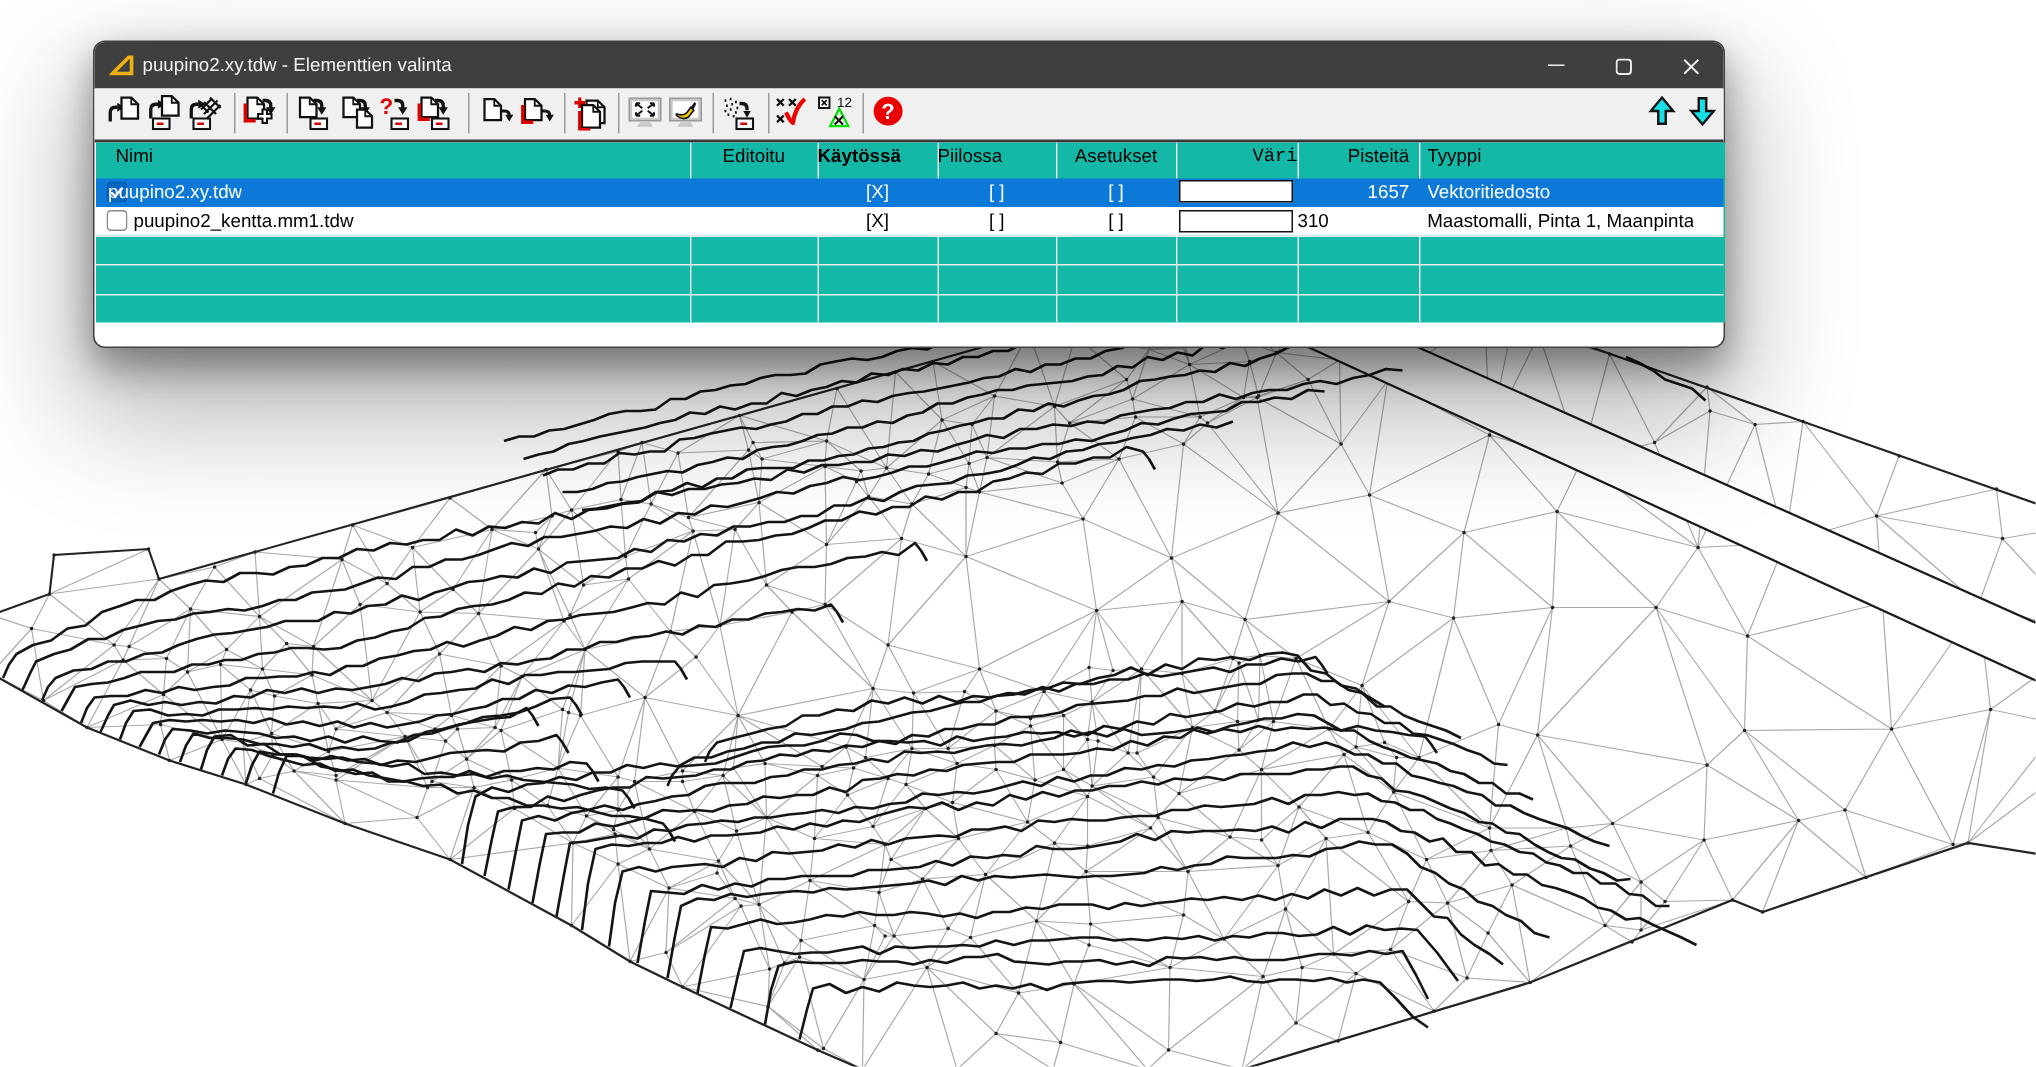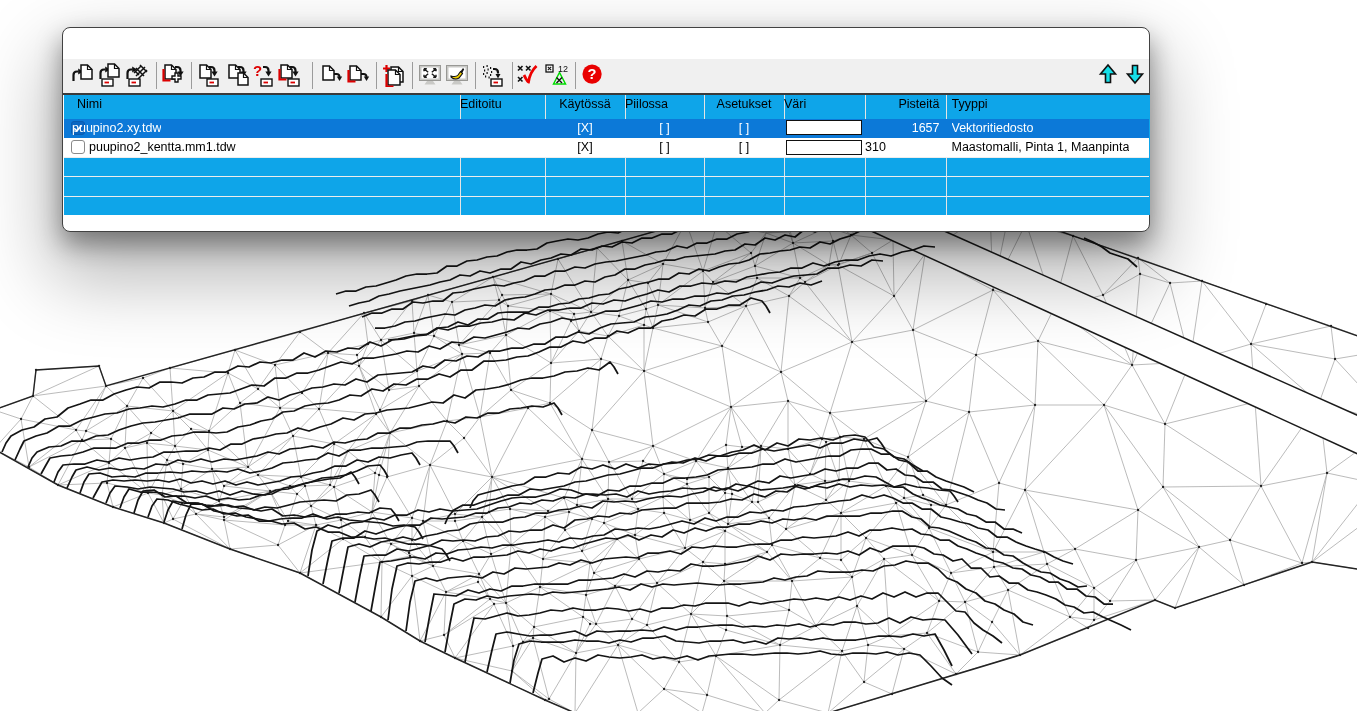--- a/index.html
+++ b/index.html
@@ -43,20 +43,33 @@
 <path d="M406 631L410 602L415 581L426 578L437 581L448 578L459 577L470 576L482 578L493 572L504 574L515 568L526 569L537 568L548 567L559 563L570 565L581 560L592 563L604 559L615 558L626 557L637 558L648 553L659 553L670 551L681 554L692 547L703 548L714 546L726 547L737 547L748 545L759 544L770 544L781 540L792 540L803 537L814 538L825 537L836 536L848 532L859 536L870 530L881 530L892 528L903 530L912 529L921 534L930 535L940 540L949 540L958 546L967 549L976 553L985 556L994 561L1003 563L1013 568L1022 569L1031 575L1040 577L1049 582L1058 582L1067 589L1077 589L1086 596L1095 597L1104 604L1113 604" stroke="#151515" stroke-width="1.75" fill="none" stroke-linejoin="round"></path>
 <path d="M425 642L430 614L434 594L445 595L456 596L468 590L479 593L490 589L501 591L512 586L523 586L535 584L546 584L557 584L568 584L579 580L591 580L602 579L613 578L624 574L635 577L647 571L658 572L669 570L680 571L691 564L702 566L714 566L725 565L736 563L747 561L758 556L770 560L781 554L792 555L803 554L814 554L826 553L837 554L848 551L859 555L870 548L881 552L893 546L904 546L915 546L924 548L934 554L943 555L953 561L962 559L971 568L981 568L990 577L999 576L1009 583L1018 583L1028 590L1037 592L1046 595L1056 599L1065 605L1074 607L1084 613L1093 612L1103 617L1112 621L1121 625L1131 630" stroke="#151515" stroke-width="1.75" fill="none" stroke-linejoin="round"></path>
 <path d="M445 652L450 624L454 604L465 599L476 600L487 596L498 598L509 596L520 595L531 594L542 595L553 592L564 593L575 592L586 591L597 590L608 589L619 587L630 590L641 584L652 587L663 584L674 585L685 584L697 583L708 584L719 585L730 584L741 584L752 583L763 582L774 578L785 580L796 577L807 576L818 571L829 572L840 572L851 572L862 570L873 571L884 566L895 565L906 561L917 563L928 563L938 569L947 578L957 582L966 589L976 593L985 601L995 604L1004 610L1014 614L1023 622L1033 625" stroke="#151515" stroke-width="1.75" fill="none" stroke-linejoin="round"></path>
 <path d="M465 662L470 636L474 618L485 619L496 616L507 613L518 616L529 615L540 613L551 610L562 611L573 608L584 610L596 610L607 608L618 609L629 611L640 609L651 612L662 608L673 608L684 605L695 606L706 603L717 603L728 603L739 606L750 602L761 604L772 602L783 601L794 599L805 600L816 598L828 600L839 597L850 600L861 596L872 599L883 593L894 597L905 592L916 597L927 593L938 593L947 602L956 611L965 612L974 623L983 630L993 636L1002 643" stroke="#151515" stroke-width="1.75" fill="none" stroke-linejoin="round"></path>
 <path d="M487 672L492 650L496 634L507 632L518 634L530 636L541 635L552 635L563 633L575 631L586 636L597 631L608 632L619 631L631 631L642 630L653 631L664 627L676 630L687 627L698 627L709 626L720 625L732 625L743 627L754 626L765 627L777 625L788 626L799 624L810 627L822 624L833 625L844 622L855 622L866 624L878 623L889 618L900 623L911 617L923 620L934 619L945 620L958 635L972 654" stroke="#151515" stroke-width="1.75" fill="none" stroke-linejoin="round"></path>
 <path d="M510 683L514 660L519 644L530 641L541 642L553 642L564 642L575 640L586 641L598 641L609 643L620 640L631 642L643 638L654 638L665 636L676 641L688 642L699 643L710 641L721 641L733 640L744 643L755 641L766 644L778 638L789 639L800 638L811 640L823 638L834 640L845 640L856 640L868 638L879 636L890 636L901 637L913 634L924 636L935 634L944 650L952 666" stroke="#151515" stroke-width="1.75" fill="none" stroke-linejoin="round"></path>
 <path d="M533 693L538 673L542 659L553 656L564 662L575 658L586 661L598 655L609 657L620 658L631 657L642 655L653 659L664 657L675 659L687 656L698 660L709 656L720 655L731 654L742 654L753 655L764 654L775 653L787 653L798 654L809 653L820 651L831 654L842 655L853 653L864 653L876 654L887 652L898 655L909 653L920 655L931 666L942 678L952 685" stroke="#151515" stroke-width="1.75" fill="none" stroke-linejoin="round"></path>
 <path d="M1084 238L1093 242L1102 247L1110 253L1119 256L1128 259L1137 267" stroke="#151515" stroke-width="1.75" fill="none" stroke-linejoin="round"></path>
 </svg>
 <div style="position:absolute;left:62px;top:27px;width:1088px;height:205px;border-radius:8px;background:#fff;border:1px solid #424242;box-shadow:0 12px 26px rgba(0,0,0,0.40), 0 36px 75px 12px rgba(0,0,0,0.28)">
+  <div style="position:absolute;left:0;top:0;width:100%;height:31px;background:#3f3f3f;border-radius:7px 7px 0 0">
+    <div style="position:absolute;left:10px;top:8px"><svg width="17" height="15" viewBox="0 0 17 15">
+          <path d="M2,13 L12.8,2.2 L14.7,2.2 L14.7,13 Z" fill="none" stroke="#eeb111" stroke-width="2.4"></path>
+        </svg></div>
+    <div style="position:absolute;left:32px;top:0;line-height:31px;color:#f2f2f2;font-size:12.5px">puupino2.xy.tdw - Elementtien valinta</div>
+    <div style="position:absolute;left:969px;top:15px;width:11px;height:1.4px;background:#eee"></div>
+    <svg style="position:absolute;left:1014px;top:11px" width="11" height="11" viewBox="0 0 11 11">
+        <rect x="0.7" y="0.7" width="9.6" height="9.6" rx="2" fill="none" stroke="#eee" stroke-width="1.3"></rect>
+      </svg>
+    <svg style="position:absolute;left:1059px;top:10.5px" width="11" height="11" viewBox="0 0 11 11">
+        <path d="M0.8,0.8 L10.2,10.2 M10.2,0.8 L0.8,10.2" stroke="#eee" stroke-width="1.3"></path>
+      </svg>
+  </div>
   <div style="position:absolute;left:0;top:31px;width:100%;height:35.5px;background:#f0f0f0;border-bottom:2px solid #3a3a3a">
       <div style="position:absolute;left:7px;top:4px;width:24px;height:24px"><svg width="24" height="24" viewBox="0 0 24 24">
           <path d="M3.5,18 V12 q0,-3.5 3.5,-3.5 h1.5" stroke="#111" stroke-width="2.2" fill="none"></path>
           <path d="M8.2,5.5 l4.8,3 -4.8,3 Z" fill="#111"></path>
           <path d="M11,16 V2 h6.5 l4.5,4.5 V16 Z" fill="#fff" stroke="#111" stroke-width="1.5"></path>
           <path d="M17.5,2 v4.5 h4.5" fill="none" stroke="#111" stroke-width="1.2"></path>
         </svg></div>
       <div style="position:absolute;left:34px;top:4px;width:24px;height:24px"><svg width="24" height="24" viewBox="0 0 24 24">
           <path d="M3.5,16 V10 q0,-3.5 3.5,-3.5 h1.5" stroke="#111" stroke-width="2.2" fill="none"></path>
           <path d="M8.2,3.5 l4.8,3 -4.8,3 Z" fill="#111"></path>
@@ -176,37 +189,37 @@
       <div style="position:absolute;left:412px;top:3px;width:1px;height:27px;background:#9b9b9b"></div>
       <div style="position:absolute;left:449px;top:3px;width:1px;height:27px;background:#9b9b9b"></div>
       <div style="position:absolute;left:512px;top:3px;width:1px;height:27px;background:#9b9b9b"></div>
       <div style="position:absolute;left:1033px;top:3px;width:24px;height:24px"><svg width="24" height="24" viewBox="0 0 24 24">
           <path d="M9.5,20.5 V12 H4.5 L12,3 L19.5,12 H14.5 V20.5 Z" fill="#16dfe8" stroke="#111" stroke-width="1.6"></path>
         </svg></div>
       <div style="position:absolute;left:1060px;top:3px;width:24px;height:24px"><svg width="24" height="24" viewBox="0 0 24 24">
           <path d="M9.5,3.5 V12 H4.5 L12,21 L19.5,12 H14.5 V3.5 Z" fill="#16dfe8" stroke="#111" stroke-width="1.6"></path>
         </svg></div>
     </div>
-  <div style="position:absolute;left:1px;top:66.5px;width:1086px;height:120px;background:#0ea5e9;overflow:hidden">
+  <div style="position:absolute;left:1px;top:66.5px;width:1086px;height:120px;background:#14b8a6;overflow:hidden">
     <div style="position:absolute;left:396px;top:0;width:1px;height:120px;background:#e4e4e4"></div>
       <div style="position:absolute;left:481px;top:0;width:1px;height:120px;background:#e4e4e4"></div>
       <div style="position:absolute;left:561px;top:0;width:1px;height:120px;background:#e4e4e4"></div>
       <div style="position:absolute;left:640px;top:0;width:1px;height:120px;background:#e4e4e4"></div>
       <div style="position:absolute;left:720px;top:0;width:1px;height:120px;background:#e4e4e4"></div>
       <div style="position:absolute;left:801px;top:0;width:1px;height:120px;background:#e4e4e4"></div>
       <div style="position:absolute;left:881.5px;top:0;width:1px;height:120px;background:#e4e4e4"></div>
       <div style="position:absolute;left:0;top:62.6px;width:1085px;height:1px;background:#ededed"></div>
       <div style="position:absolute;left:0;top:81.9px;width:1085px;height:1px;background:#ededed"></div>
       <div style="position:absolute;left:0;top:101.2px;width:1085px;height:1px;background:#ededed"></div>
     <div style="position:absolute;top:0px;height:19.3px;line-height:19.3px;overflow:hidden;white-space:nowrap;color:#000;font-size:12.5px;left:13px;">Nimi</div>
-      <div style="position:absolute;top:0px;height:19.3px;line-height:19.3px;overflow:hidden;white-space:nowrap;color:#000;font-size:12.5px;left:396px;width:85px;">Editoitu</div>
-      <div style="position:absolute;top:0px;height:19.3px;line-height:19.3px;overflow:hidden;white-space:nowrap;color:#000;font-size:12.5px;left:481px;width:80px;text-align:center;">Käytössä</div>
+      <div style="position:absolute;top:0px;height:19.3px;line-height:19.3px;overflow:hidden;white-space:nowrap;color:#000;font-size:12.5px;left:396px;width:85px;text-align:center;">Editoitu</div>
+      <div style="position:absolute;top:0px;height:19.3px;line-height:19.3px;overflow:hidden;white-space:nowrap;color:#000;font-size:12.5px;left:481px;width:80px;font-weight:bold;">Käytössä</div>
       <div style="position:absolute;top:0px;height:19.3px;line-height:19.3px;overflow:hidden;white-space:nowrap;color:#000;font-size:12.5px;left:561px;width:79px;text-align:left;">Piilossa</div>
       <div style="position:absolute;top:0px;height:19.3px;line-height:19.3px;overflow:hidden;white-space:nowrap;color:#000;font-size:12.5px;left:640px;width:80px;text-align:center;">Asetukset</div>
-      <div style="position:absolute;top:0px;height:19.3px;line-height:19.3px;overflow:hidden;white-space:nowrap;color:#000;font-size:12.5px;left:720px;width:81px;text-align:left;">Väri</div>
+      <div style="position:absolute;top:0px;height:19.3px;line-height:19.3px;overflow:hidden;white-space:nowrap;color:#000;font-size:12.5px;left:720px;width:81px;text-align:right;font-family:Liberation Mono, monospace;">Väri</div>
       <div style="position:absolute;top:0px;height:19.3px;line-height:19.3px;overflow:hidden;white-space:nowrap;color:#000;font-size:12.5px;left:801px;width:74.5px;text-align:right;">Pisteitä</div>
       <div style="position:absolute;top:0px;height:19.3px;line-height:19.3px;overflow:hidden;white-space:nowrap;color:#000;font-size:12.5px;left:887.5px;">Tyyppi</div>
     <div style="position:absolute;left:0;top:24px;width:1085px;height:19.3px;background:#0c79d8">
         <div style="position:absolute;left:7px;top:2.6px"><svg width="14" height="14" viewBox="0 0 14 14">
             <rect x="0.5" y="0.5" width="13" height="13" rx="2.5" fill="#0a66c2" stroke="#0a5cb0"></rect>
             <path d="M3.2,7.2 l2.6,2.6 5-5.6" stroke="#fff" stroke-width="1.6" fill="none"></path>
           </svg></div>
         <div style="position:absolute;top:0px;height:19.3px;line-height:19.3px;overflow:hidden;white-space:nowrap;color:#fff;font-size:12.5px;left:8px;">puupino2.xy.tdw</div>
         <div style="position:absolute;top:0px;height:19.3px;line-height:19.3px;overflow:hidden;white-space:nowrap;color:#fff;font-size:12.5px;left:481px;width:80px;text-align:center;">[X]</div>
         <div style="position:absolute;top:0px;height:19.3px;line-height:19.3px;overflow:hidden;white-space:nowrap;color:#fff;font-size:12.5px;left:561px;width:79px;text-align:center;">[&nbsp;]</div>

